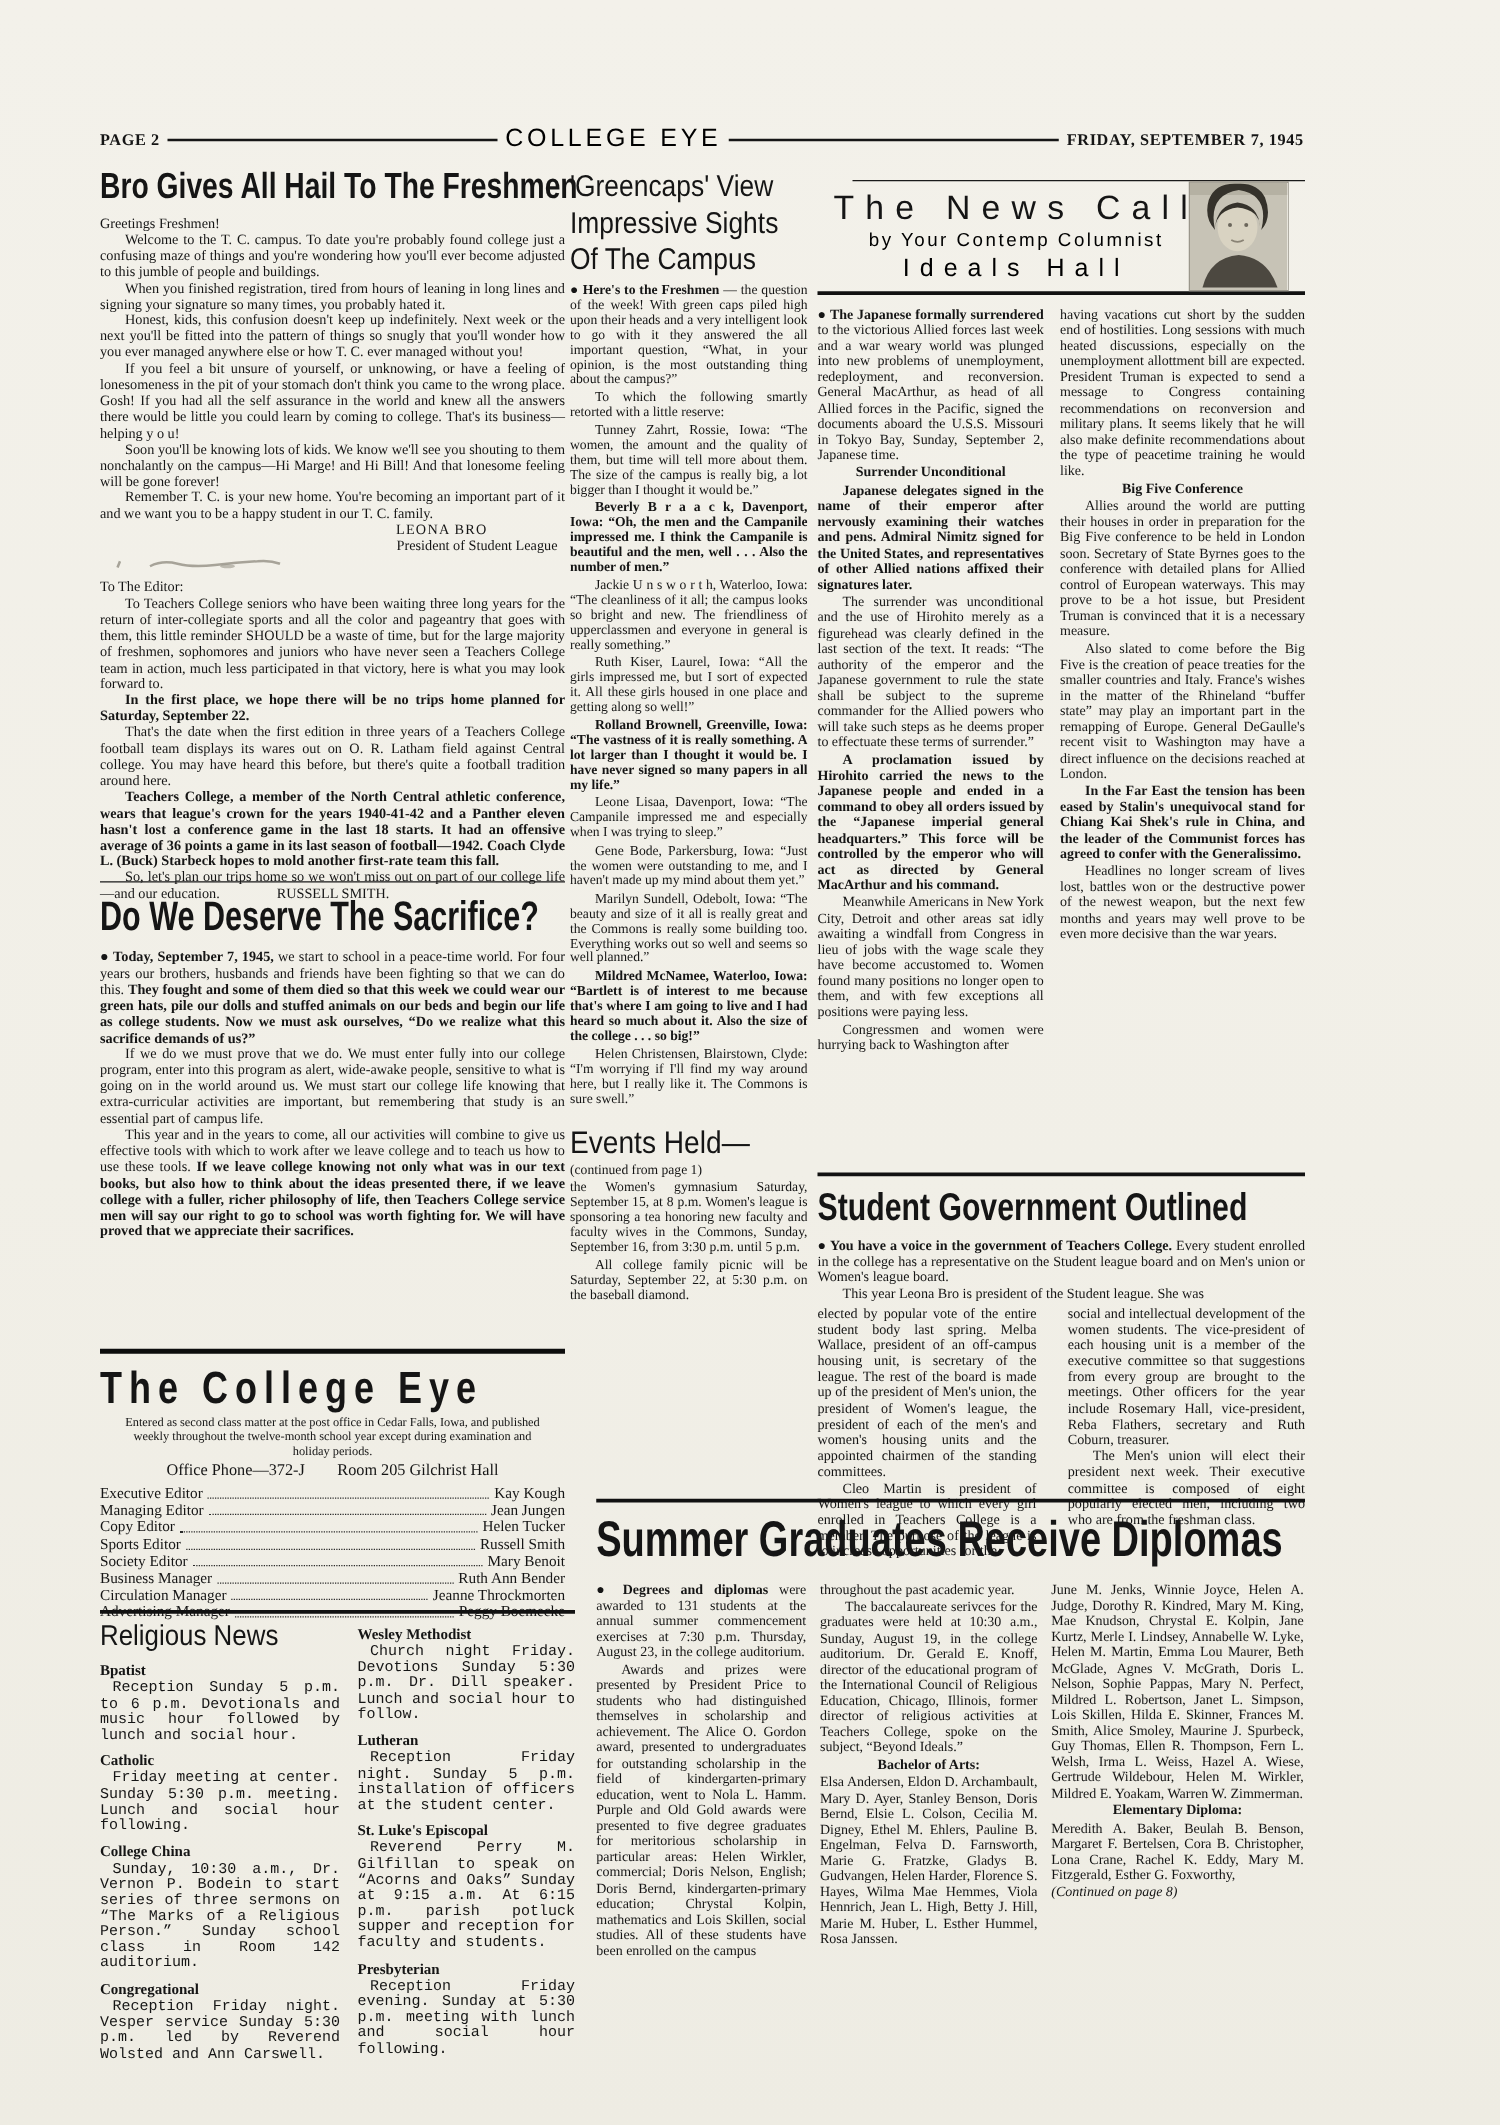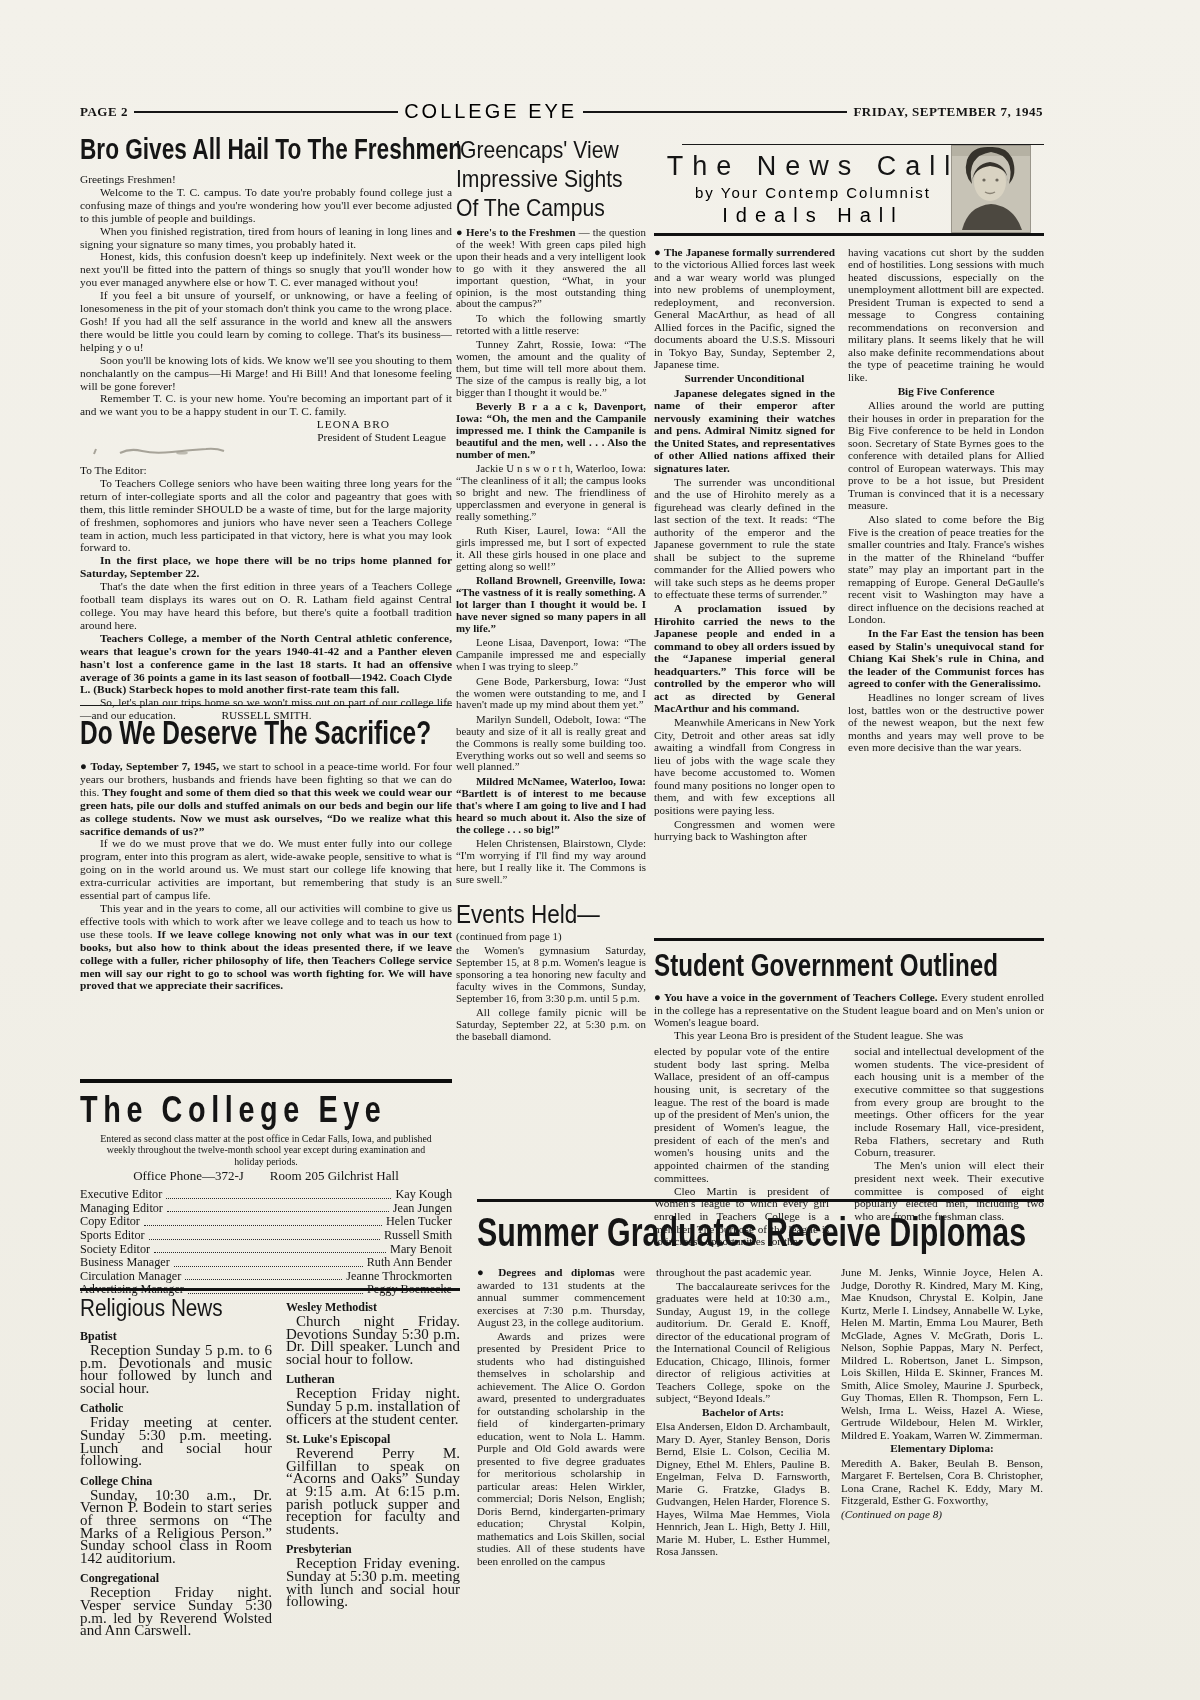--- a/index.html
+++ b/index.html
@@ -32,21 +32,21 @@
   .header-row{display:flex;align-items:center;}
   .hline{flex:1;border-top:2px solid #161616;margin:0 6px;}
   .hlabel{font-weight:700;font-size:13px;letter-spacing:.5px;}
   .htitle{font-family:"Liberation Sans",sans-serif;font-size:20px;letter-spacing:3px;color:#000;}
   .cols{display:flex;}
   .staff-row{display:flex;font-size:12.2px;line-height:13.6px;}
   .staff-row .dots{flex:1;border-bottom:1.6px dotted #2a2a2a;margin:0 4px 3px;}
   .fineprint{font-size:9.9px;line-height:11.4px;text-align:center;margin:2px 18px 1px;}
   .phone-row{display:flex;justify-content:center;gap:26px;font-size:13px;margin:1px 0 4px;}
   .church h4{margin:8px 0 1px;font-size:12px;line-height:13px;}
-  .church .para{font-size:15px;line-height:12.6px;text-indent:10px;}
+  .church .para{font-size:12px;line-height:12.6px;text-indent:10px;font-family:Liberation Mono, monospace;}
   #greencaps .para{font-size:10.9px;line-height:11.9px;margin-top:2.5px;}
   #newscall .colwrap .para{font-size:11.2px;line-height:12.5px;margin-top:1.5px;}
   #studentgov .para{font-size:11.3px;line-height:12.7px;}
   #summer .para{font-size:11.2px;line-height:12.5px;margin-top:1px;}
   .nc-head{position:relative;}
   .photo{position:absolute;right:14px;top:2px;width:78px;height:86px;box-shadow:0 0 0 1px #9a968b;}
   .nc-titles{padding-right:72px;}
   .smudge{height:16px;padding-left:10px;}
   .contline{font-size:11.2px;}
 </style>

